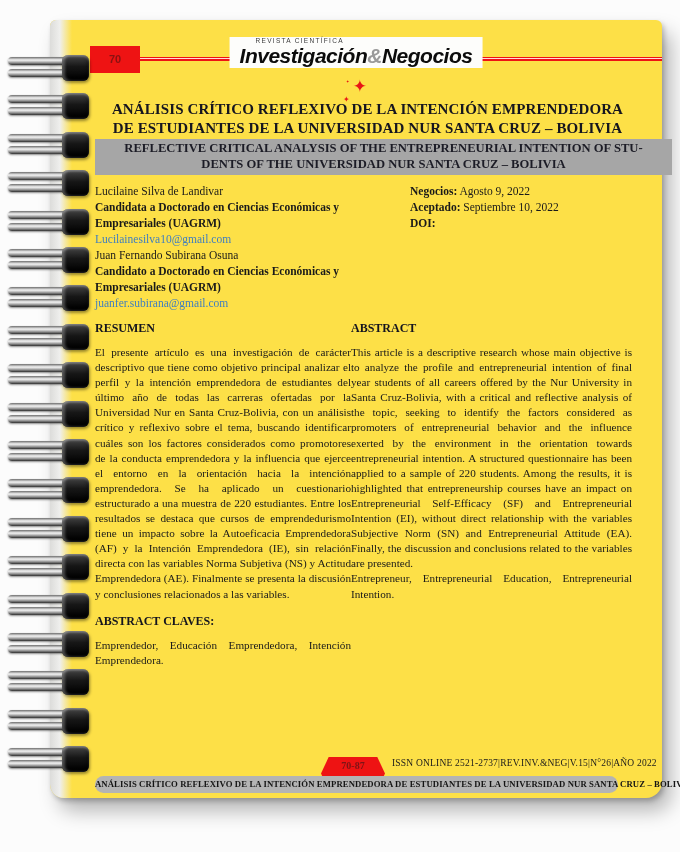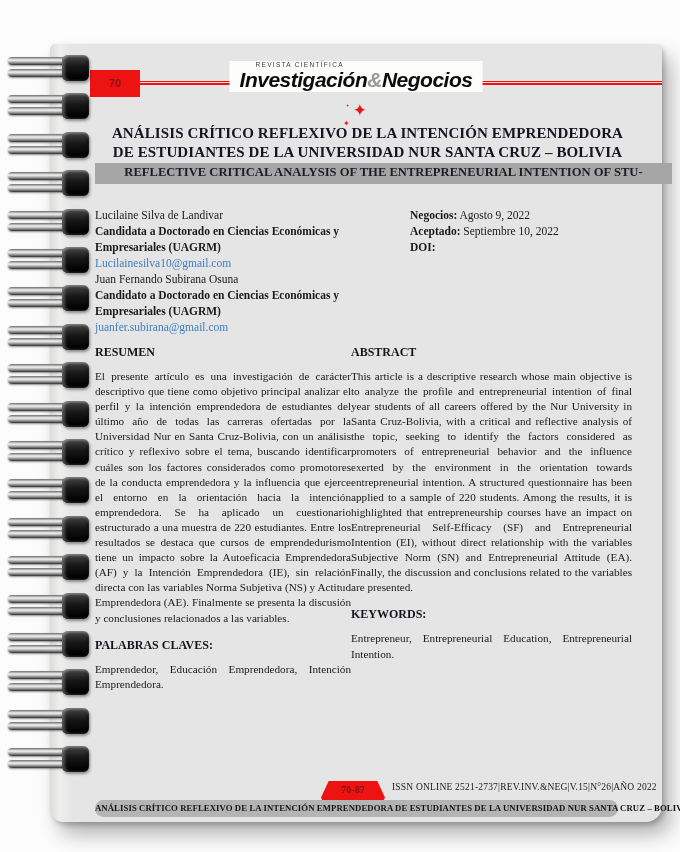--- a/index.html
+++ b/index.html
@@ -20,22 +20,22 @@
   .ring .bar.b1{top:1px;}
   .ring .bar.b2{top:13px;}
   .ring .clip{
     position:absolute;left:54px;top:-1px;width:27px;height:26px;border-radius:6px;
     background:linear-gradient(180deg,#474747 0%,#161616 45%,#000 100%);
     box-shadow:inset 3px 0 3px rgba(255,255,255,.28),inset 0 2px 2px rgba(255,255,255,.22),inset 0 -4px 5px rgba(0,0,0,.85),1px 2px 3px rgba(0,0,0,.4);
   }
 
   
   .page{
-    position:absolute;left:50px;top:44px;width:612px;height:778px;
-    background:#e5e5e5;border-radius:6px 6px 16px 14px;
+    position:absolute;left:50px;top:20px;width:612px;height:778px;
+    background:#fde047;border-radius:6px 6px 16px 14px;
     box-shadow:2px 3px 5px rgba(0,0,0,.22),9px 13px 20px rgba(0,0,0,.28);
     z-index:2;
   }
   .page::before{ 
     content:"";position:absolute;left:0;top:0;bottom:0;width:22px;
     background:linear-gradient(90deg,#dcdcda 0%,#efefed 45%,rgba(253,253,251,0) 100%);
     border-radius:6px 0 0 14px;pointer-events:none;
   }
 
   
@@ -225,20 +225,21 @@
   <div class="sparkle">
     <span class="wrap"><span class="sp-main">✦</span><span class="sp-small">✦</span><span class="sp-dot">✦</span></span>
   </div>
 
   <div class="title-es">
     <div>ANÁLISIS CRÍTICO REFLEXIVO DE LA INTENCIÓN EMPRENDEDORA</div>
     <div>DE ESTUDIANTES DE LA UNIVERSIDAD NUR SANTA CRUZ – BOLIVIA</div>
   </div>
   <div class="title-en">
     <div>REFLECTIVE CRITICAL ANALYSIS OF THE ENTREPRENEURIAL INTENTION OF STU-</div>
+    <div>DENTS OF THE UNIVERSIDAD NUR SANTA CRUZ – BOLIVIA</div>
   </div>
 
   <div class="inforow">
     <div class="authors">
       <div>Lucilaine Silva de Landivar</div>
       <div class="role">Candidata a Doctorado en Ciencias Económicas y Empresariales (UAGRM)</div>
       <div class="email">Lucilainesilva10@gmail.com</div>
       <div>Juan Fernando Subirana Osuna</div>
       <div class="role">Candidato a Doctorado en Ciencias Económicas y Empresariales (UAGRM)</div>
       <div class="email">juanfer.subirana@gmail.com</div>
@@ -247,27 +248,26 @@
       <div><b>Negocios:</b><span> Agosto 9, 2022</span></div>
       <div><b>Aceptado:</b><span> Septiembre 10, 2022</span></div>
       <div><b>DOI:</b></div>
     </div>
   </div>
 
   <div class="body-cols">
     <div class="col-left" lang="es">
       <p class="sec-heading">RESUMEN</p>
       <p class="sec-body">El presente artículo es una investigación de carácter descriptivo que tiene como objetivo principal analizar el perfil y la intención emprendedora de estudiantes del último año de todas las carreras ofertadas por la Universidad Nur en Santa Cruz-Bolivia, con un análisis crítico y reflexivo sobre el tema, buscando identificar cuáles son los factores considerados como promotores de la conducta emprendedora y la influencia que ejerce el entorno en la orientación hacia la intención emprendedora. Se ha aplicado un cuestionario estructurado a una muestra de 220 estudiantes. Entre los resultados se destaca que cursos de emprendedurismo tiene un impacto sobre la Autoeficacia Emprendedora (AF) y la Intención Emprendedora (IE), sin relación directa con las variables Norma Subjetiva (NS) y Actitud Emprendedora (AE). Finalmente se presenta la discusión y conclusiones relacionados a las variables.</p>
-      <p class="kw-heading">PALABRAS CLAVES:</p>
+      <p class="kw-heading">ABSTRACT CLAVES:</p>
       <p class="kw-body">Emprendedor, Educación Emprendedora, Intención Emprendedora.</p>
     </div>
     <div class="col-right" lang="en">
       <p class="sec-heading">ABSTRACT</p>
       <p class="sec-body">This article is a descriptive research whose main objective is to analyze the profile and entrepreneurial intention of final year students of all careers offered by the Nur University in Santa Cruz-Bolivia, with a critical and reflective analysis of the topic, seeking to identify the factors considered as promoters of entrepreneurial behavior and the influence exerted by the environment in the orientation towards entrepreneurial intention. A structured questionnaire has been applied to a sample of 220 students. Among the results, it is highlighted that entrepreneurship courses have an impact on Entrepreneurial Self-Efficacy (SF) and Entrepreneurial Intention (EI), without direct relationship with the variables Subjective Norm (SN) and Entrepreneurial Attitude (EA). Finally, the discussion and conclusions related to the variables are presented.</p>
-      <p class="kw-heading">KEYWORDS:</p>
       <p class="kw-body">Entrepreneur, Entrepreneurial Education, Entrepreneurial Intention.</p>
     </div>
   </div>
 
   <div class="ribbon">70-87</div>
   <div class="issn">ISSN ONLINE 2521-2737|REV.INV.&amp;NEG|V.15|N°26|AÑO 2022</div>
   <div class="pill">ANÁLISIS CRÍTICO REFLEXIVO DE LA INTENCIÓN EMPRENDEDORA DE ESTUDIANTES DE LA UNIVERSIDAD NUR SANTA CRUZ – BOLIVIA</div>
 
 </div>
 

